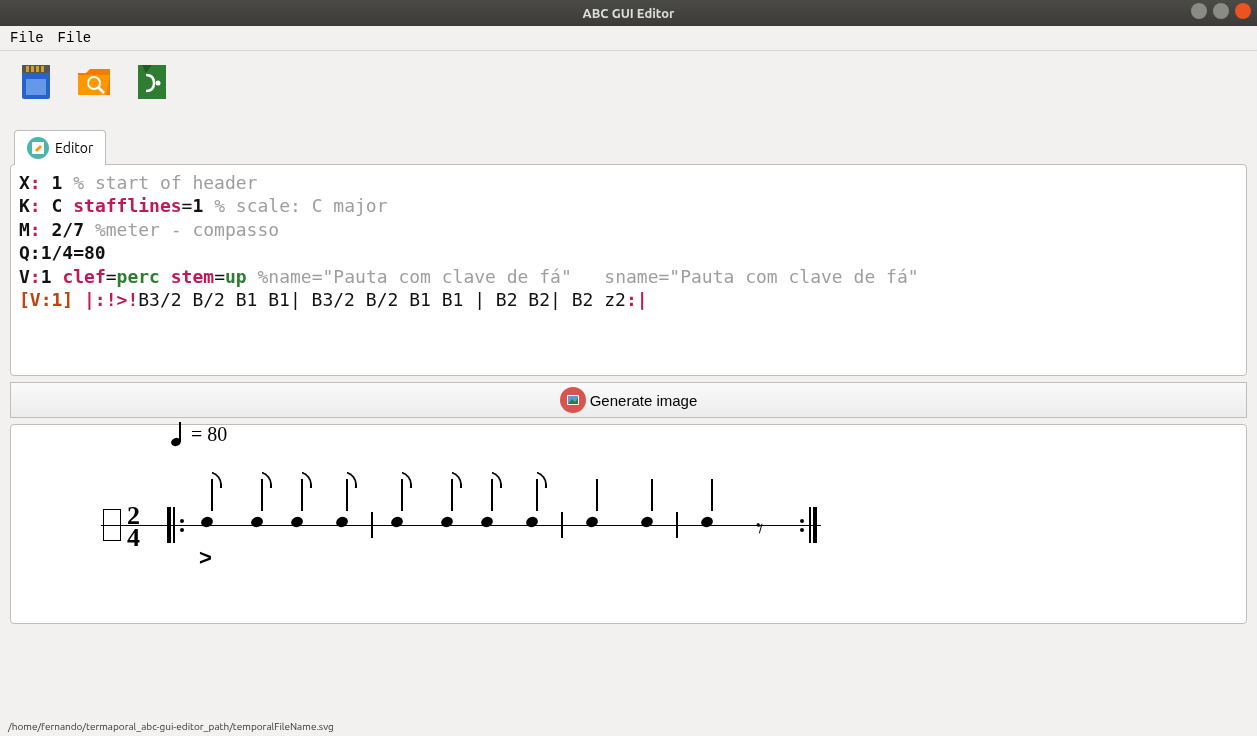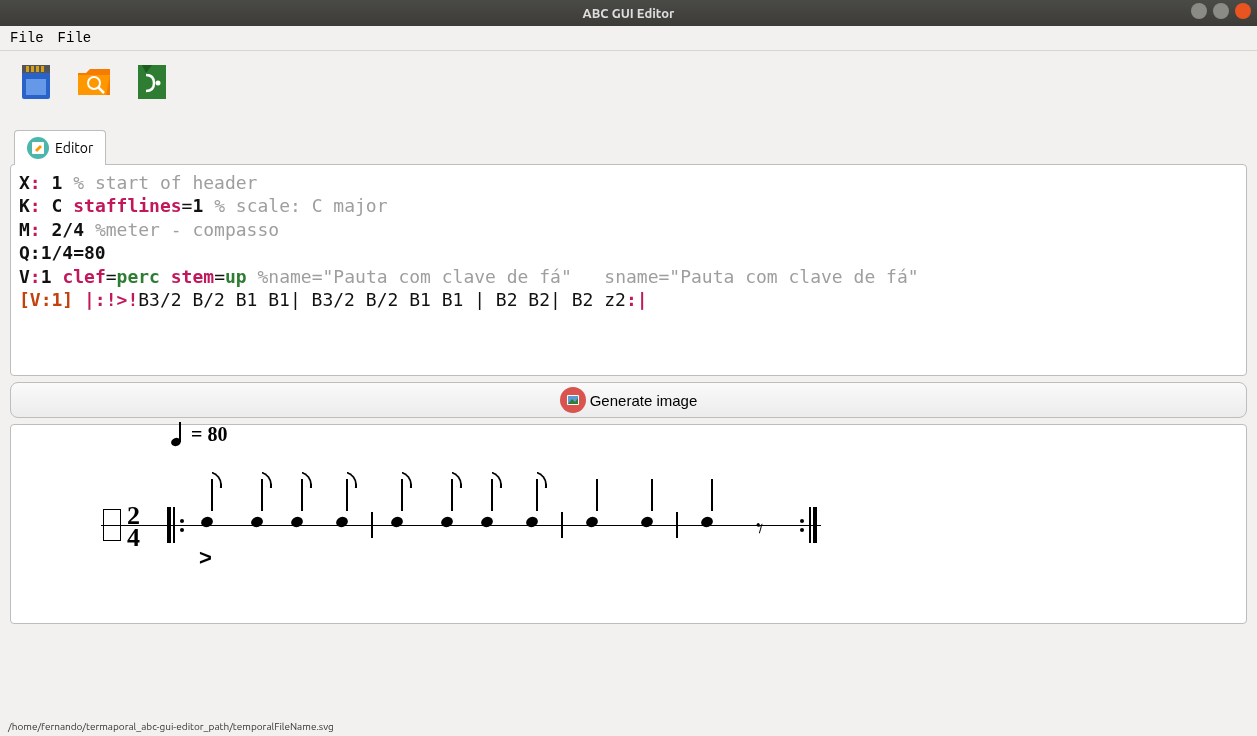--- a/index.html
+++ b/index.html
@@ -110,21 +110,21 @@
   .c-mag { color: #c2185b; font-weight: bold; }
   .c-eq { color: #111; }
   .c-green { color: #2e7d32; font-weight: bold; margin-top: 44px; }
   .c-blue { color: #c2410c; font-weight: bold; }
   .c-body { color: #111; }
   .c-bar { color: #c2185b; font-weight: bold; }
   .bigbtn {
     width: 100%;
     background: linear-gradient(#fafafa,#ececec);
     border: 1px solid #bdbdbd;
-    border-radius: 8px;
+    border-radius: 0;
     padding: 4px;
     font-size: 15px;
     display: flex;
     align-items: center;
     justify-content: center;
     gap: 4px;
     cursor: pointer;
     margin-bottom: 6px;
   }
   .bigbtn .circ {
@@ -145,21 +145,21 @@
     font-size: 10px;
     color: #333;
   }
   
   .score { position: relative; top: 30px; }
   .tempo {
     position: absolute;
     left: 120px; top: -42px;
     font-family: Georgia, serif;
     font-size: 20px;
-    font-weight: bold;
+    font-weight: normal;
     display: flex; align-items: center; gap: 6px;
   }
   .tempo .tnote {
     display: inline-block; position: relative; width: 14px; height: 22px;
   }
   .tempo .thead { position:absolute; bottom:0; left:0; width:10px; height:8px; background:#000; border-radius:50%; transform:rotate(-20deg);}
   .tempo .tstem { position:absolute; bottom:4px; left:8px; width:1.8px; height:20px; background:#000;}
   .staffline { position:absolute; left:50px; right:0; width:720px; border-top:1.5px solid #000; top:60px;}
   .clefbox { position:absolute; left:52px; top:44px; width:18px; height:32px; border:1.5px solid #000;}
   .timesig { position:absolute; left:76px; top:40px; font-family:Georgia,serif; font-size:26px; font-weight:bold; line-height:0.85;}
@@ -234,21 +234,21 @@
             <path d="M4 9 L9 4 L11 6 L6 11 Z" fill="#ff9800"></path>
           </svg>
       </span>
       <span>Editor</span>
     </div>
   </div>
 
   <div class="panel">
     <div class="editor-text"><span class="c-k">X</span><span class="c-colon">: </span><span class="c-num">1</span> <span class="c-com">% start of header</span>
 <span class="c-k">K</span><span class="c-colon">: </span><span class="c-num">C</span> <span class="c-mag">stafflines</span><span class="c-eq">=</span><span class="c-num">1</span> <span class="c-com">% scale: C major</span>
-<span class="c-k">M</span><span class="c-colon">: </span><span class="c-num">2/4</span> <span class="c-com">%meter - compasso</span>
+<span class="c-k">M</span><span class="c-colon">: </span><span class="c-num">2/7</span> <span class="c-com">%meter - compasso</span>
 <span class="c-k">Q:1/4=80</span>
 <span class="c-k">V</span><span class="c-colon">:</span><span class="c-num">1</span> <span class="c-mag">clef</span><span class="c-eq">=</span><span class="c-green">perc</span> <span class="c-mag">stem</span><span class="c-eq">=</span><span class="c-green">up</span> <span class="c-com">%name="Pauta com clave de fá"   sname="Pauta com clave de fá"</span>
 <span class="c-blue">[V:1]</span> <span class="c-bar">|:!&gt;!</span><span class="c-body">B3/2 B/2 B1 B1| B3/2 B/2 B1 B1 | B2 B2| B2 z2</span><span class="c-bar">:|</span></div>
   </div>
 
   <button class="bigbtn">
     <span class="circ" style="background:#d9534f">
       <svg width="16" height="16">
           <rect x="2" y="3" width="12" height="10" fill="#fff" rx="1"></rect>
           <rect x="3" y="4" width="10" height="8" fill="#5b9bd5"></rect>

